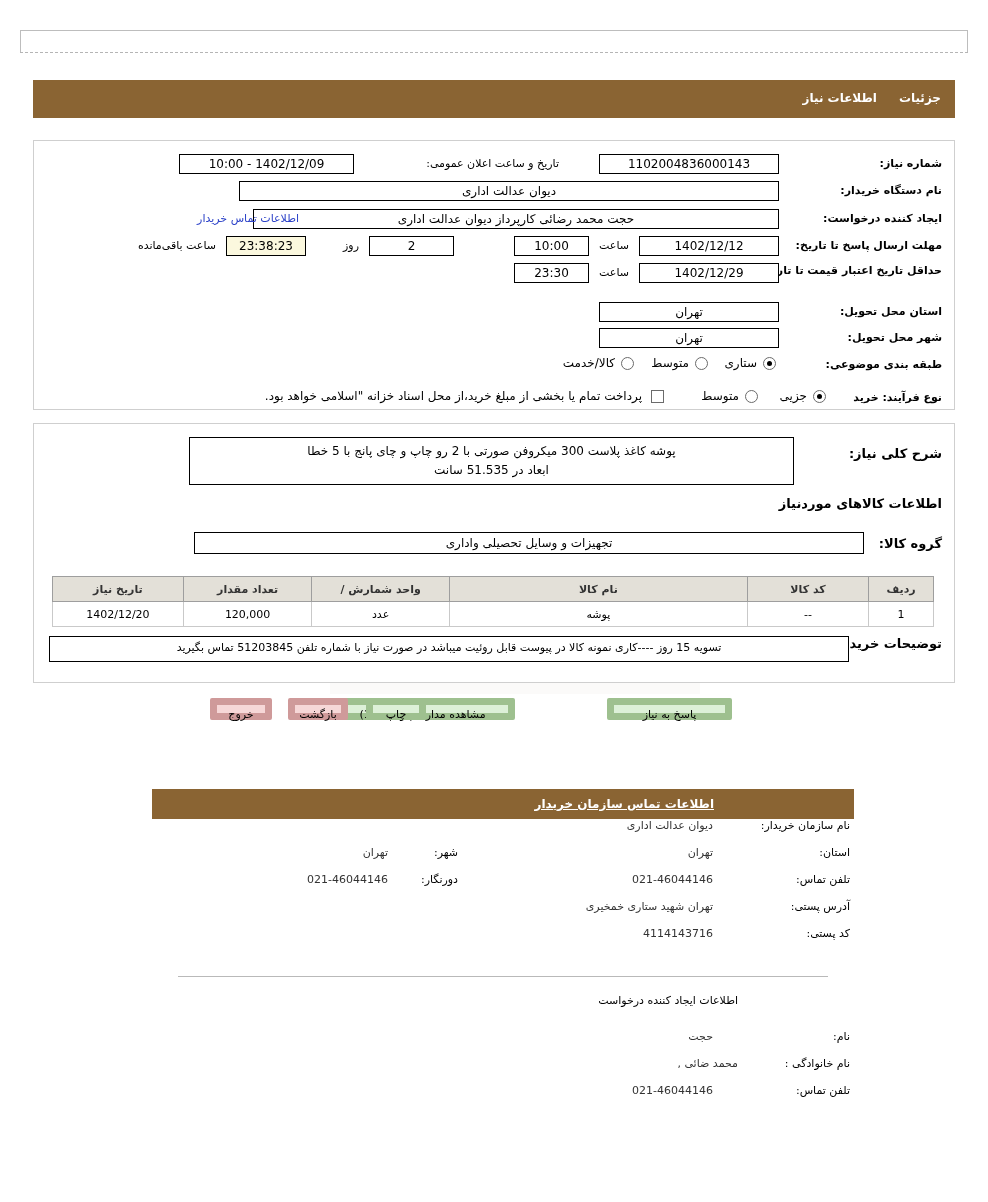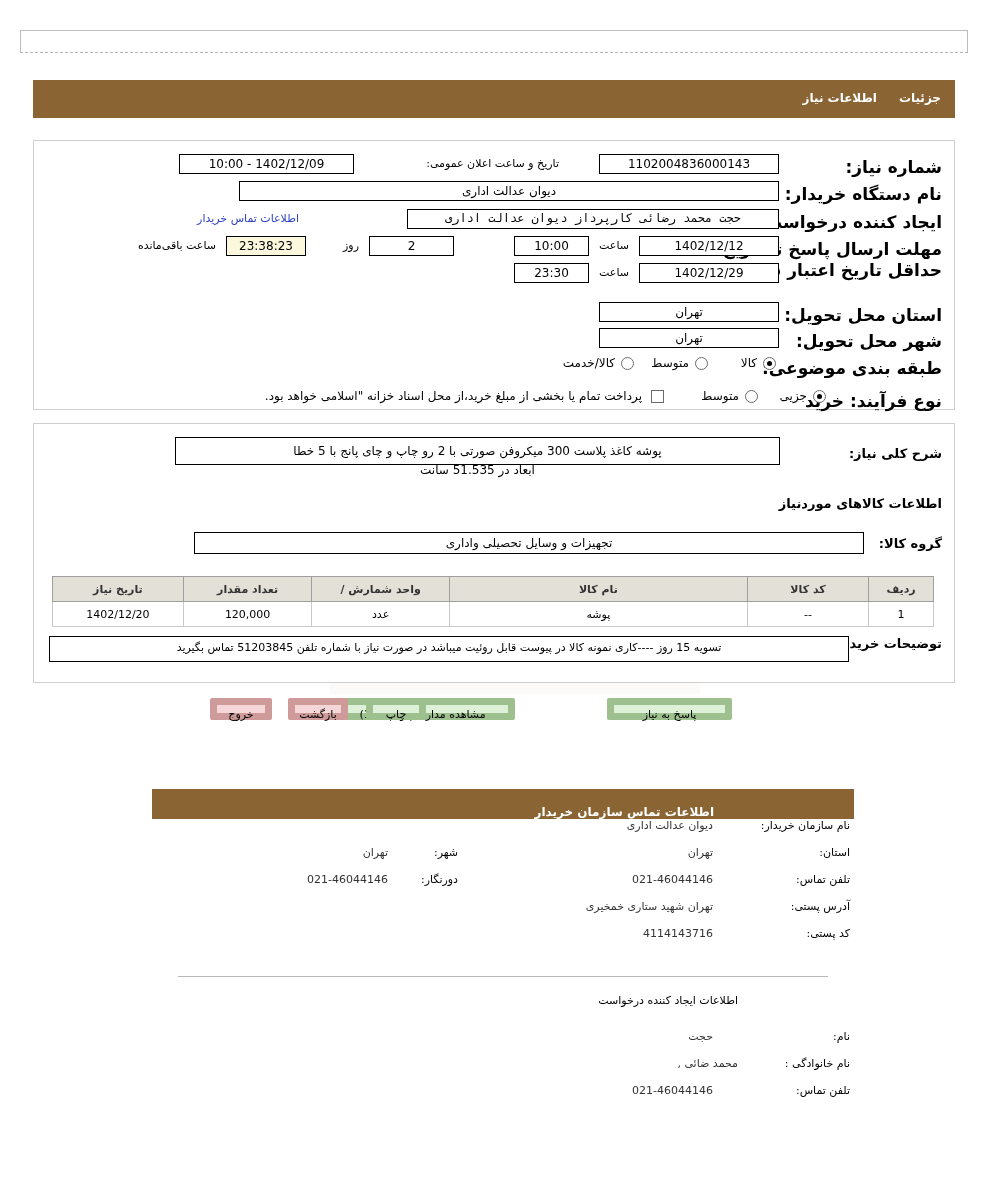--- a/index.html
+++ b/index.html
@@ -95,21 +95,21 @@
     position: absolute;
     box-sizing: border-box;
     border: 1px solid #cfcfcf;
     background: #fff;
   }
   #panel-top { left: 33px; top: 140px; width: 922px; height: 270px; }
   #panel-mid { left: 33px; top: 423px; width: 922px; height: 260px; }
 
   .lbl {
     position: absolute;
-    font-size: 17px;
+    font-size: 11px;
     font-weight: bold;
     text-align: right;
     color: #000;
     white-space: nowrap;
   }
   .fld {
     position: absolute;
     box-sizing: border-box;
     border: 1px solid #000;
     background: #fff;
@@ -253,21 +253,22 @@
     width: 702px;
     height: 30px;
     background: #8a6433;
     color: #fff;
     font-weight: bold;
     font-size: 12px;
   }
   .brown-bar2 span {
     position: absolute;
     right: 140px;
-    top: 16px;
+    top: 8px;
+    text-decoration: underline;
   }
   .cinfo-lbl {
     position: absolute;
     font-size: 11px;
     font-weight: normal;
     white-space: nowrap;
   }
   .cinfo-val {
     position: absolute;
     font-size: 11px;
@@ -313,21 +314,21 @@
       <div class="lbl" style="right:12px; top:16px;">شماره نیاز:</div>
       <div class="fld" style="right:175px; top:13px; width:180px;">1102004836000143</div>
 
       <div class="small-note" style="right:395px; top:16px; font-weight:normal;">تاریخ و ساعت اعلان عمومی:</div>
       <div class="fld" style="right:600px; top:13px; width:175px;">1402/12/09 - 10:00</div>
 
       <div class="lbl" style="right:12px; top:43px;">نام دستگاه خریدار:</div>
       <div class="fld wide-right" style="right:175px; top:40px; width:540px; text-align:center;">دیوان عدالت اداری</div>
 
       <div class="lbl" style="right:12px; top:71px;">ایجاد کننده درخواست:</div>
-      <div class="fld" style="right:175px; top:68px; width:372px;font-family:Liberation Mono, monospace;">حجت محمد رضائی کارپرداز دیوان عدالت اداری</div>
+      <div class="fld" style="right:175px; top:68px; width:526px;">حجت محمد رضائی کارپرداز دیوان عدالت اداری</div>
       <div class="link" style="right:655px; top:71px;">اطلاعات تماس خریدار</div>
 
       <div class="lbl" style="right:12px; top:98px;">مهلت ارسال پاسخ تا تاریخ:</div>
       <div class="fld" style="right:175px; top:95px; width:140px;">1402/12/12</div>
       <div class="small-note" style="right:325px; top:98px;">ساعت</div>
       <div class="fld" style="right:365px; top:95px; width:75px;">10:00</div>
       <div class="fld" style="right:500px; top:95px; width:85px;">2</div>
       <div class="small-note" style="right:595px; top:98px;">روز</div>
       <div class="countdown" style="right:648px; top:95px;">23:38:23</div>
       <div class="small-note" style="right:738px; top:98px;">ساعت باقی‌مانده</div>
@@ -338,39 +339,39 @@
       <div class="fld" style="right:365px; top:122px; width:75px;">23:30</div>
 
       <div class="lbl" style="right:12px; top:164px;">استان محل تحویل:</div>
       <div class="fld" style="right:175px; top:161px; width:180px;">تهران</div>
 
       <div class="lbl" style="right:12px; top:190px;">شهر محل تحویل:</div>
       <div class="fld" style="right:175px; top:187px; width:180px;">تهران</div>
 
       <div class="lbl" style="right:12px; top:217px;">طبقه بندی موضوعی:</div>
       <div class="radio checked" style="right:178px; top:216px;"></div>
-      <div class="rlabel" style="right:197px; top:215px;">کالا</div>
+      <div class="rlabel" style="right:197px; top:215px;">ستاری</div>
       <div class="radio" style="right:246px; top:216px;"></div>
       <div class="rlabel" style="right:265px; top:215px;">متوسط</div>
       <div class="radio" style="right:320px; top:216px;"></div>
       <div class="rlabel" style="right:339px; top:215px;">کالا/خدمت</div>
 
       <div class="lbl" style="right:12px; top:250px;">نوع فرآیند: خرید</div>
       <div class="radio checked" style="right:128px; top:249px;"></div>
       <div class="rlabel" style="right:147px; top:248px;">جزیی</div>
       <div class="radio" style="right:196px; top:249px;"></div>
       <div class="rlabel" style="right:215px; top:248px;">متوسط</div>
       <div class="chk" style="right:290px; top:249px;"></div>
       <div class="rlabel" style="right:312px; top:248px;">پرداخت تمام یا بخشی از مبلغ خرید،از محل اسناد خزانه "اسلامی خواهد بود.</div>
     </div>
 
     <div class="panel" id="panel-mid">
 
       <div class="section-title" style="right:12px; top:22px;">شرح کلی نیاز:</div>
-      <div class="desc-box" style="right:174px; top:13px; width:605px; height:28px;">
+      <div class="desc-box" style="right:160px; top:13px; width:605px; height:48px;">
         <div>پوشه کاغذ پلاست 300 میکروفن صورتی با 2 رو چاپ و چای پانج با 5 خطا</div>
         <div>ابعاد در 51.535 سانت</div>
       </div>
 
       <div class="section-title" style="right:12px; top:72px;">اطلاعات کالاهای موردنیاز</div>
 
       <div class="section-title" style="right:12px; top:112px;">گروه کالا:</div>
       <div class="fld" style="right:90px; top:108px; width:670px; height:22px; line-height:20px;">تجهیزات و وسایل تحصیلی واداری</div>
 
       <table class="goods" style="right:20px; top:152px; width:882px;">

